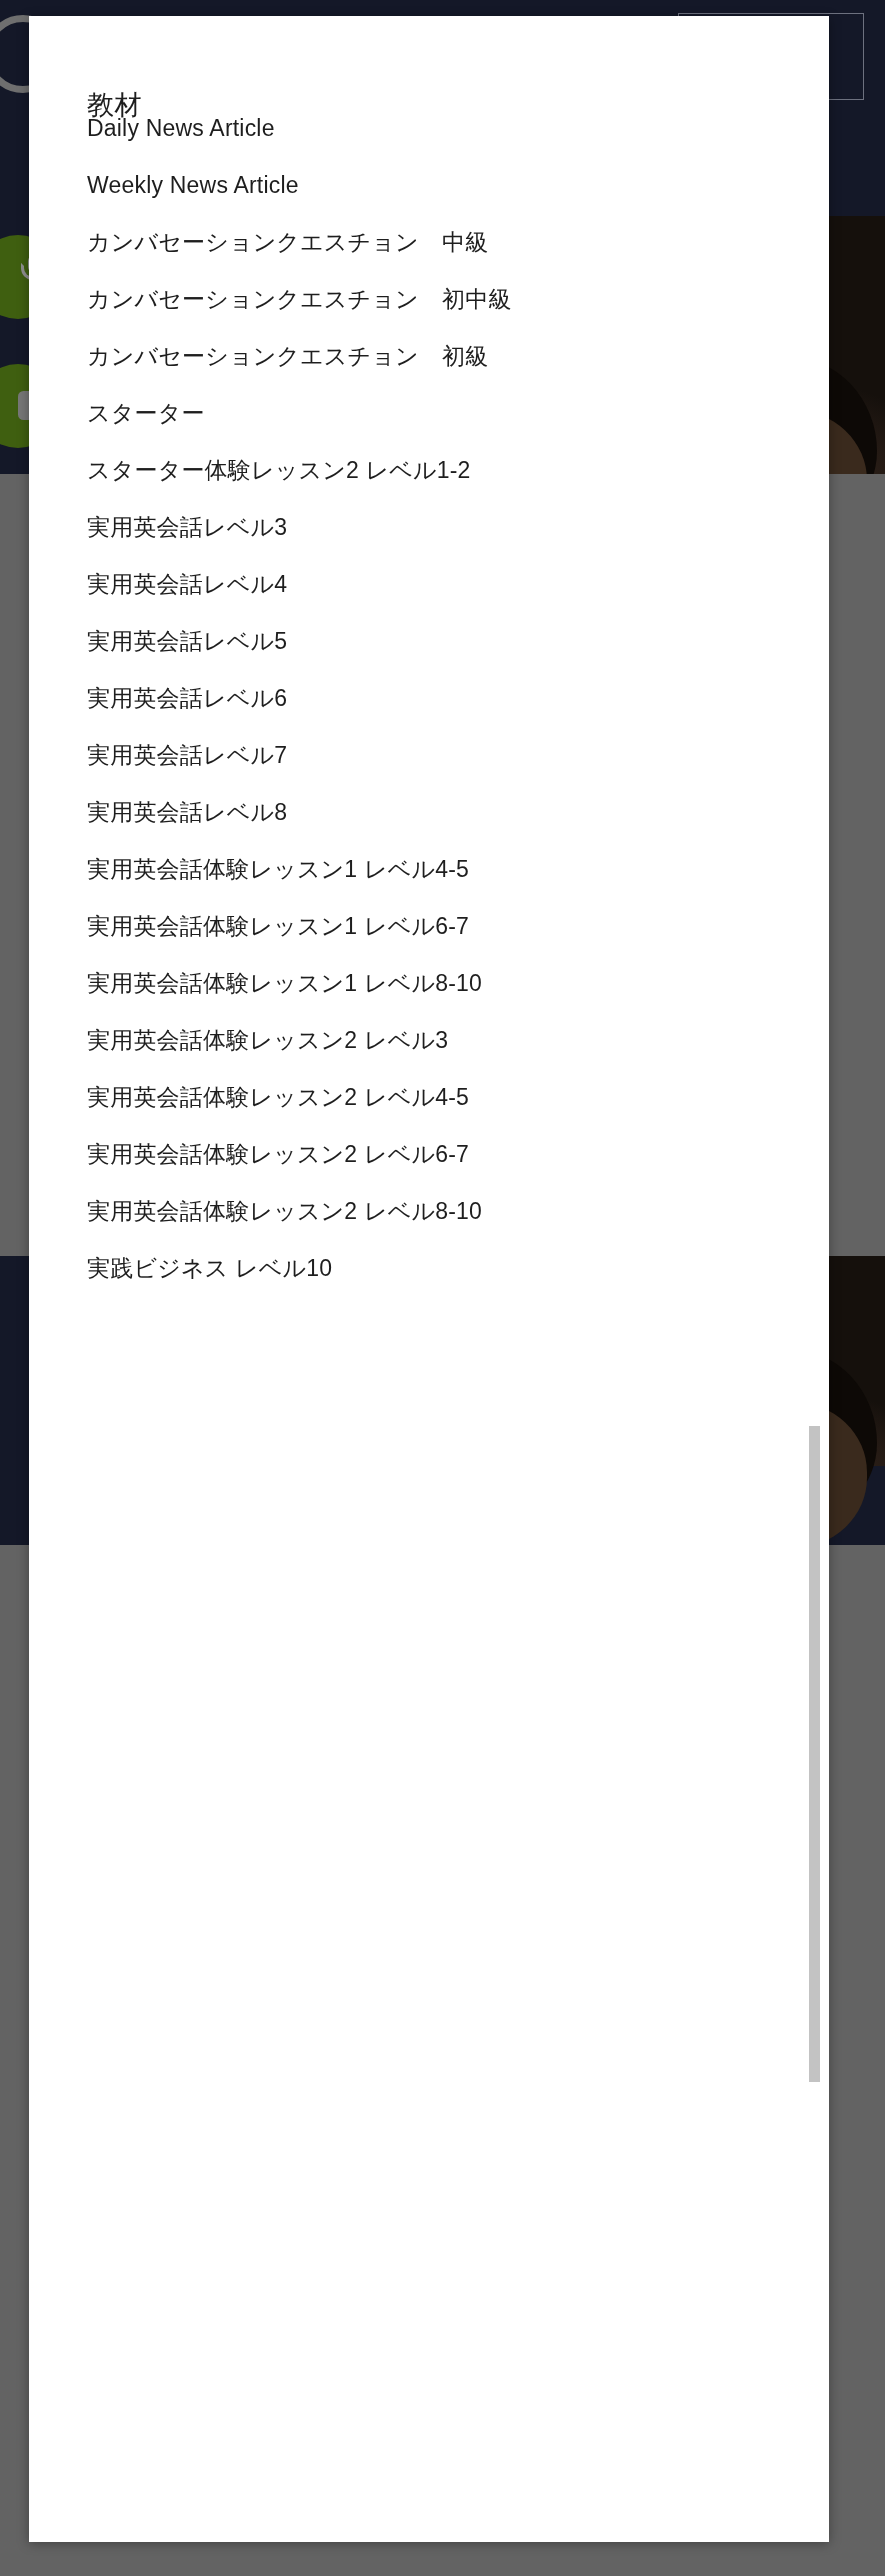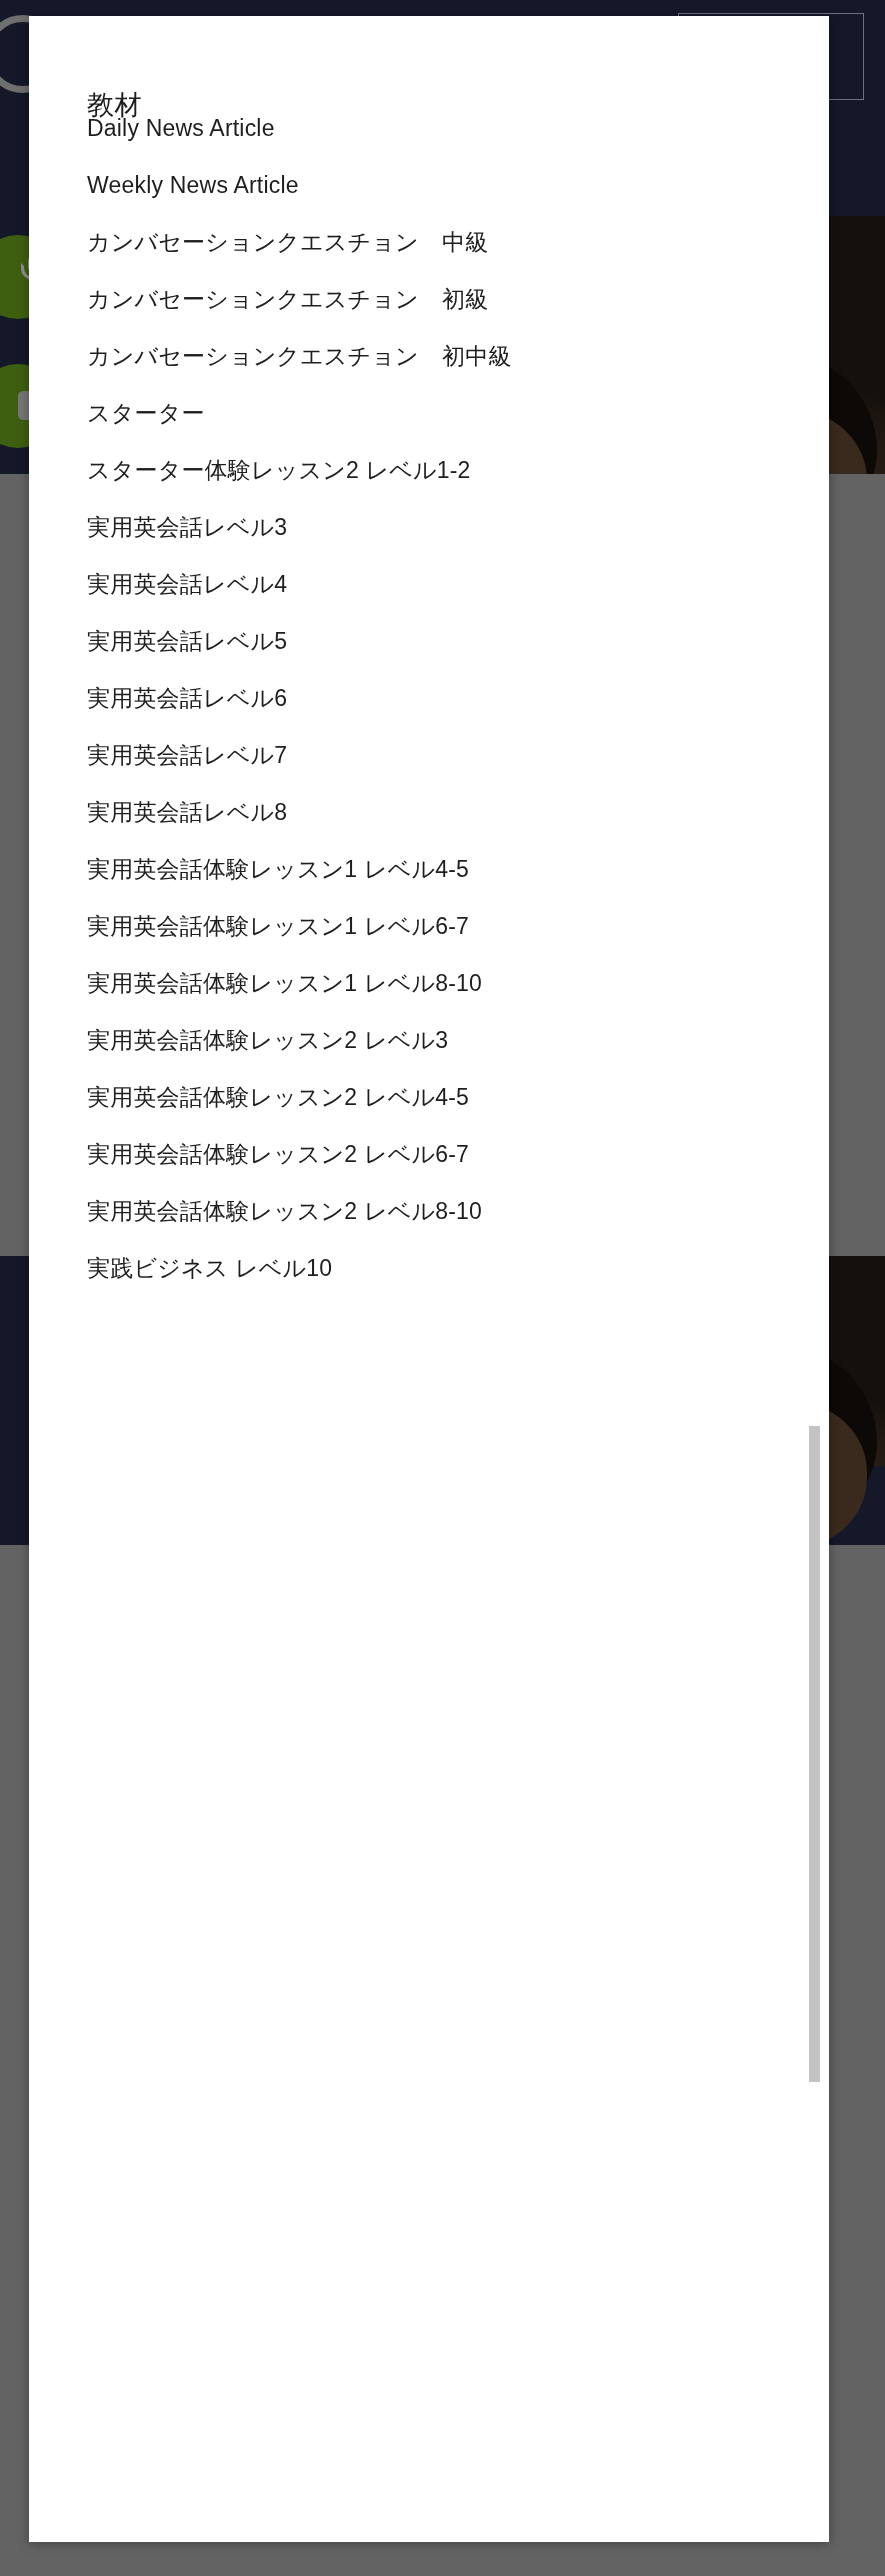--- a/index.html
+++ b/index.html
@@ -239,22 +239,22 @@
 
   </div>
 </div>
 
 <div id="materials-dialog">
   <div id="dialog-title">教材</div>
   <div id="materials-list">
       <div class="material-item">Daily News Article</div>
       <div class="material-item">Weekly News Article</div>
       <div class="material-item">カンバセーションクエスチョン　中級</div>
+      <div class="material-item">カンバセーションクエスチョン　初中級</div>
       <div class="material-item">カンバセーションクエスチョン　初級</div>
-      <div class="material-item">カンバセーションクエスチョン　初中級</div>
       <div class="material-item">スターター</div>
       <div class="material-item">スターター体験レッスン2 レベル1-2</div>
       <div class="material-item">実用英会話レベル3</div>
       <div class="material-item">実用英会話レベル4</div>
       <div class="material-item">実用英会話レベル5</div>
       <div class="material-item">実用英会話レベル6</div>
       <div class="material-item">実用英会話レベル7</div>
       <div class="material-item">実用英会話レベル8</div>
       <div class="material-item">実用英会話体験レッスン1 レベル4-5</div>
       <div class="material-item">実用英会話体験レッスン1 レベル6-7</div>

